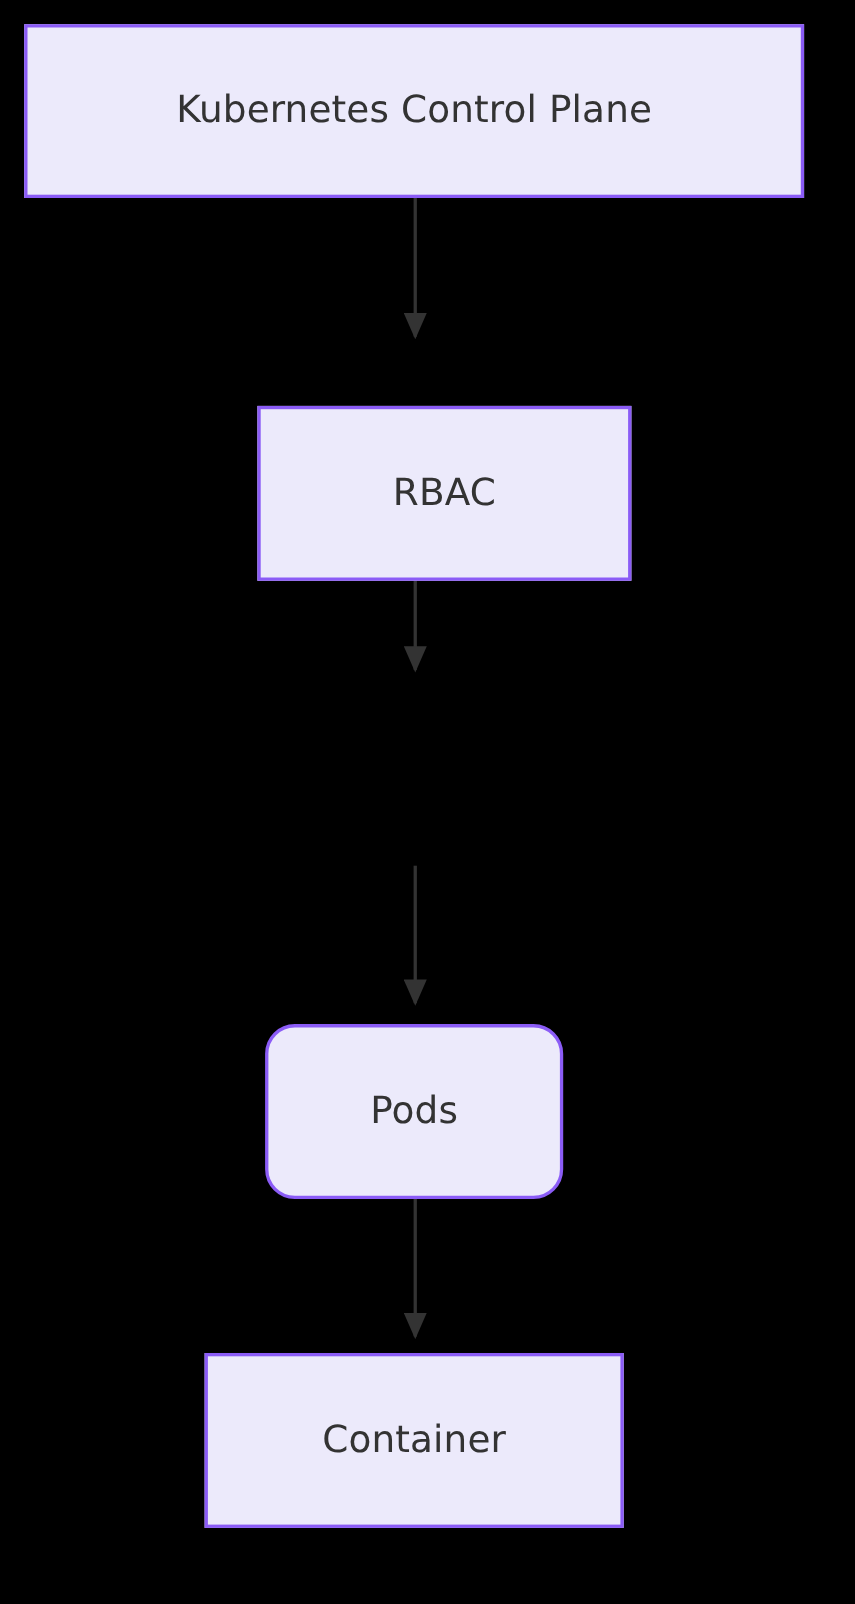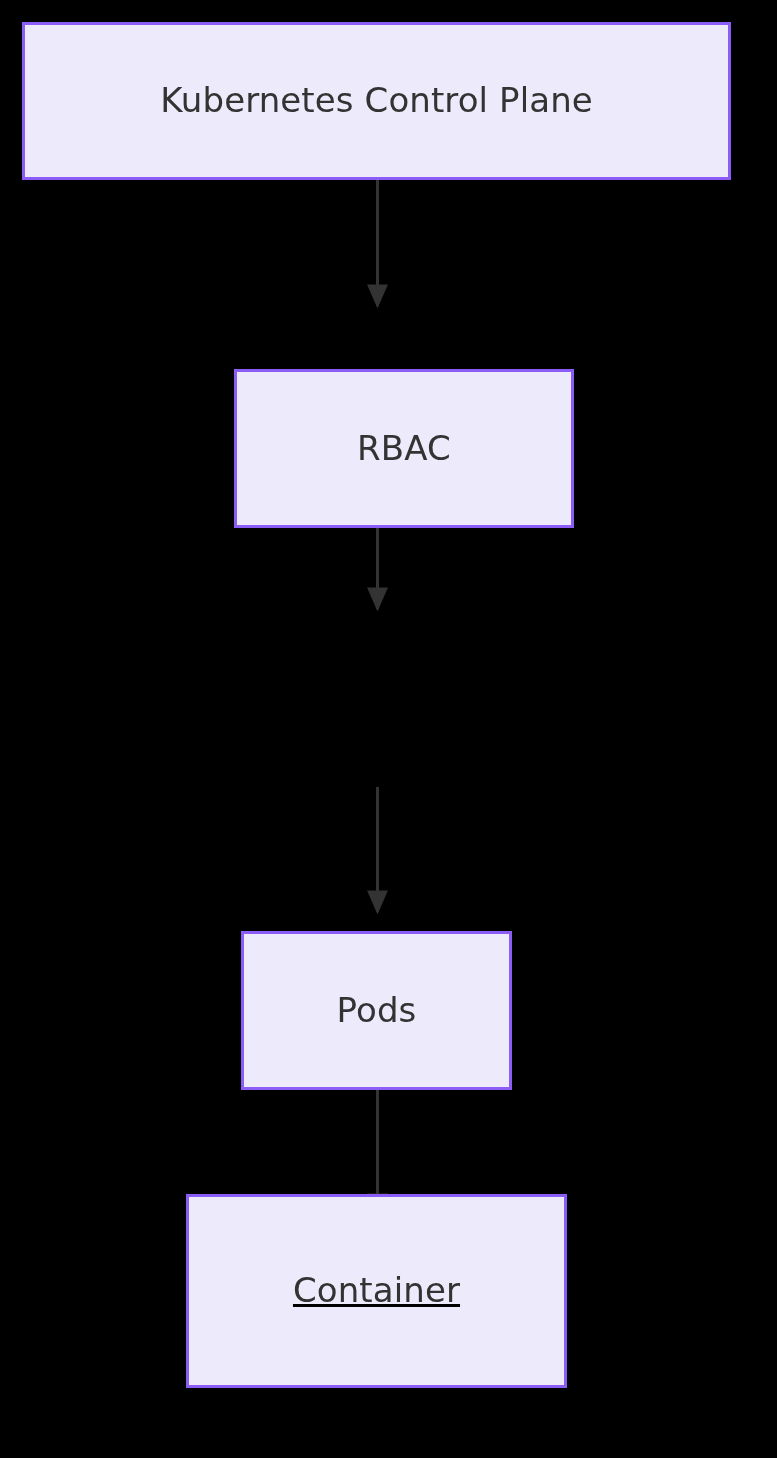--- a/index.html
+++ b/index.html
@@ -48,22 +48,22 @@
     line-height: 1.1;
     letter-spacing: 0.1px;
     white-space: nowrap;
     text-align: center;
     font-family: "DejaVu Sans", "Liberation Sans", sans-serif;
   }
   
   #node-control-plane { left: 22px;  top: 22px;   width: 709px; height: 158px; }
   #node-rbac          { left: 234px; top: 325px;  width: 340px; height: 159px; margin-top: 44px; }
   #node-network-policies { left: 114px; top: 628px; width: 524px; height: 159px; }
-  #node-pods          { left: 241px; top: 931px;  width: 271px; height: 159px; }
-  #node-container     { left: 186px; top: 1194px; width: 381px; height: 194px; text-decoration: underline; }
+  #node-pods          { left: 241px; top: 931px;  width: 271px; height: 159px; border-radius: 27px; }
+  #node-container     { left: 186px; top: 1230px; width: 381px; height: 159px; }
 </style>
 </head>
 <body>
 
 <div id="diagram-canvas">
 
   <svg class="edge-layer" viewBox="0 0 777 1458" width="777" height="1458" xmlns="http://www.w3.org/2000/svg">
     <defs>
       <marker id="arrowhead" markerWidth="8" markerHeight="7" refX="7.2" refY="3.5" orient="auto" markerUnits="strokeWidth">
         <polygon points="0 0, 8 3.5, 0 7" fill="#333333"></polygon>

